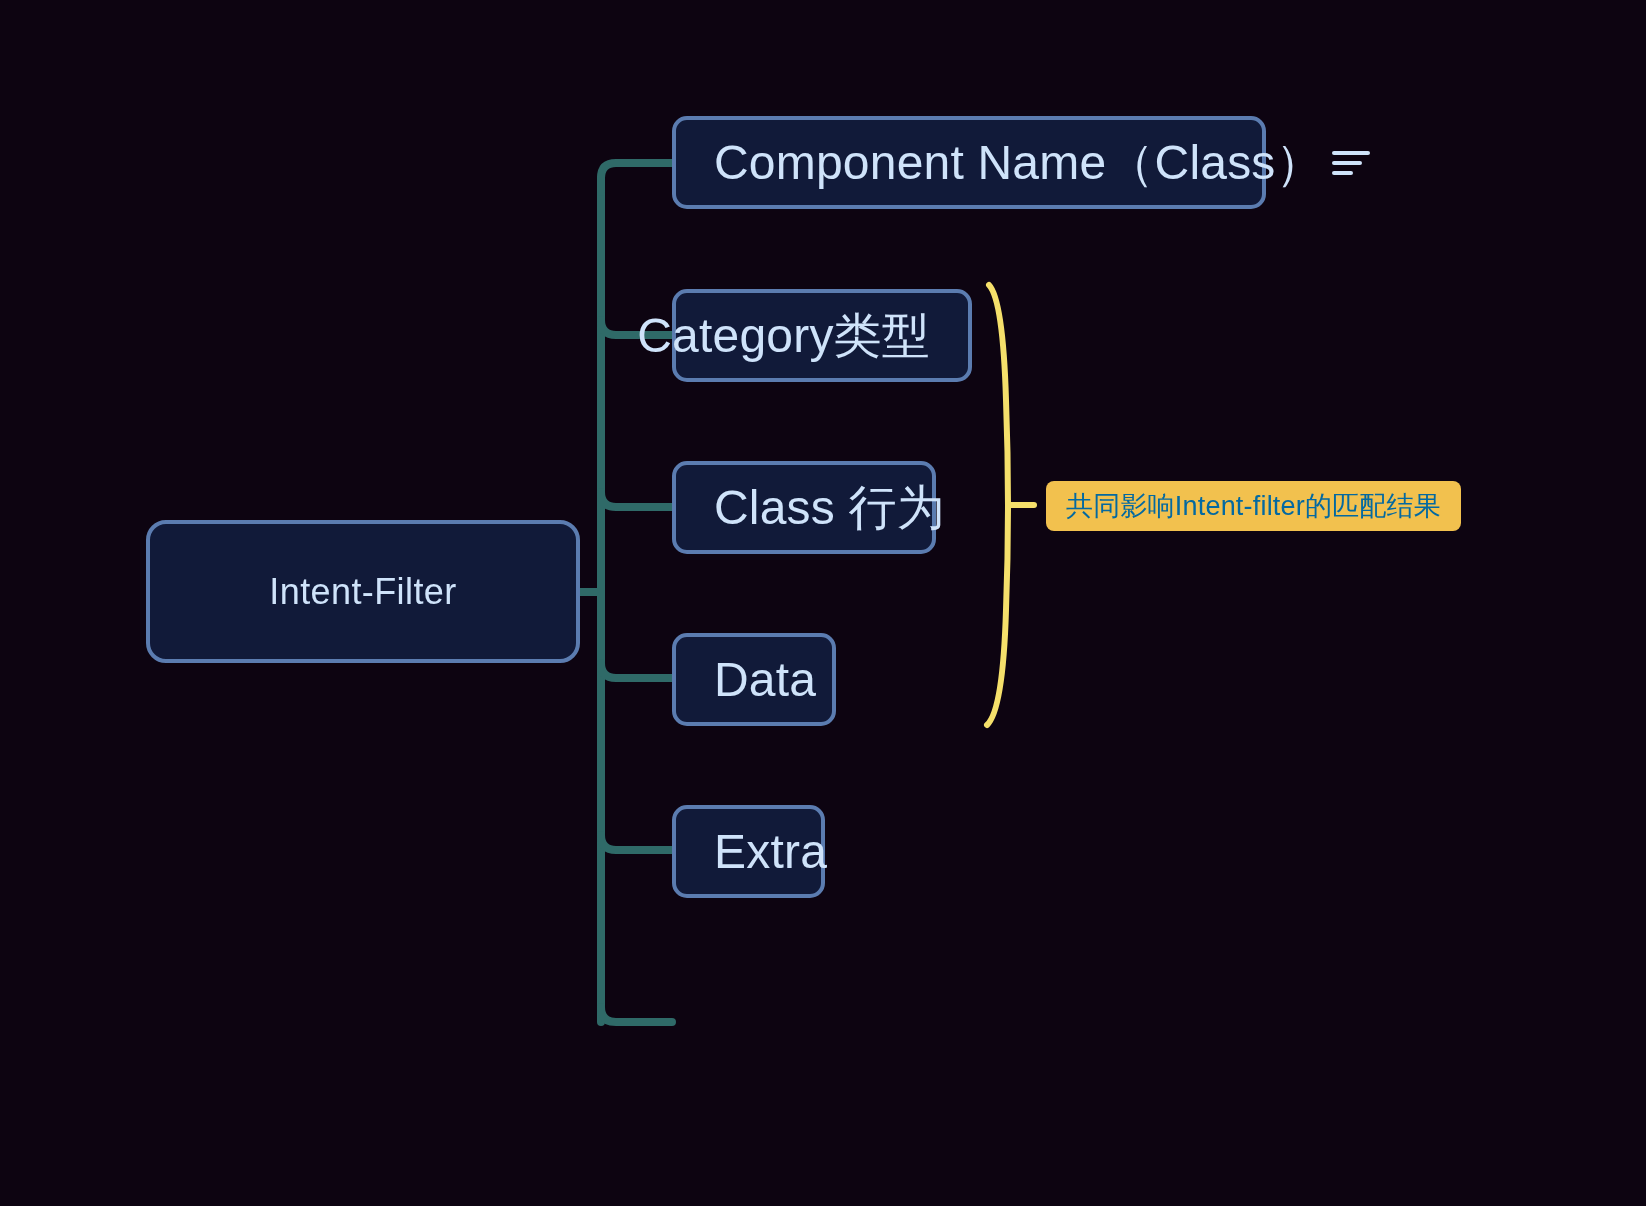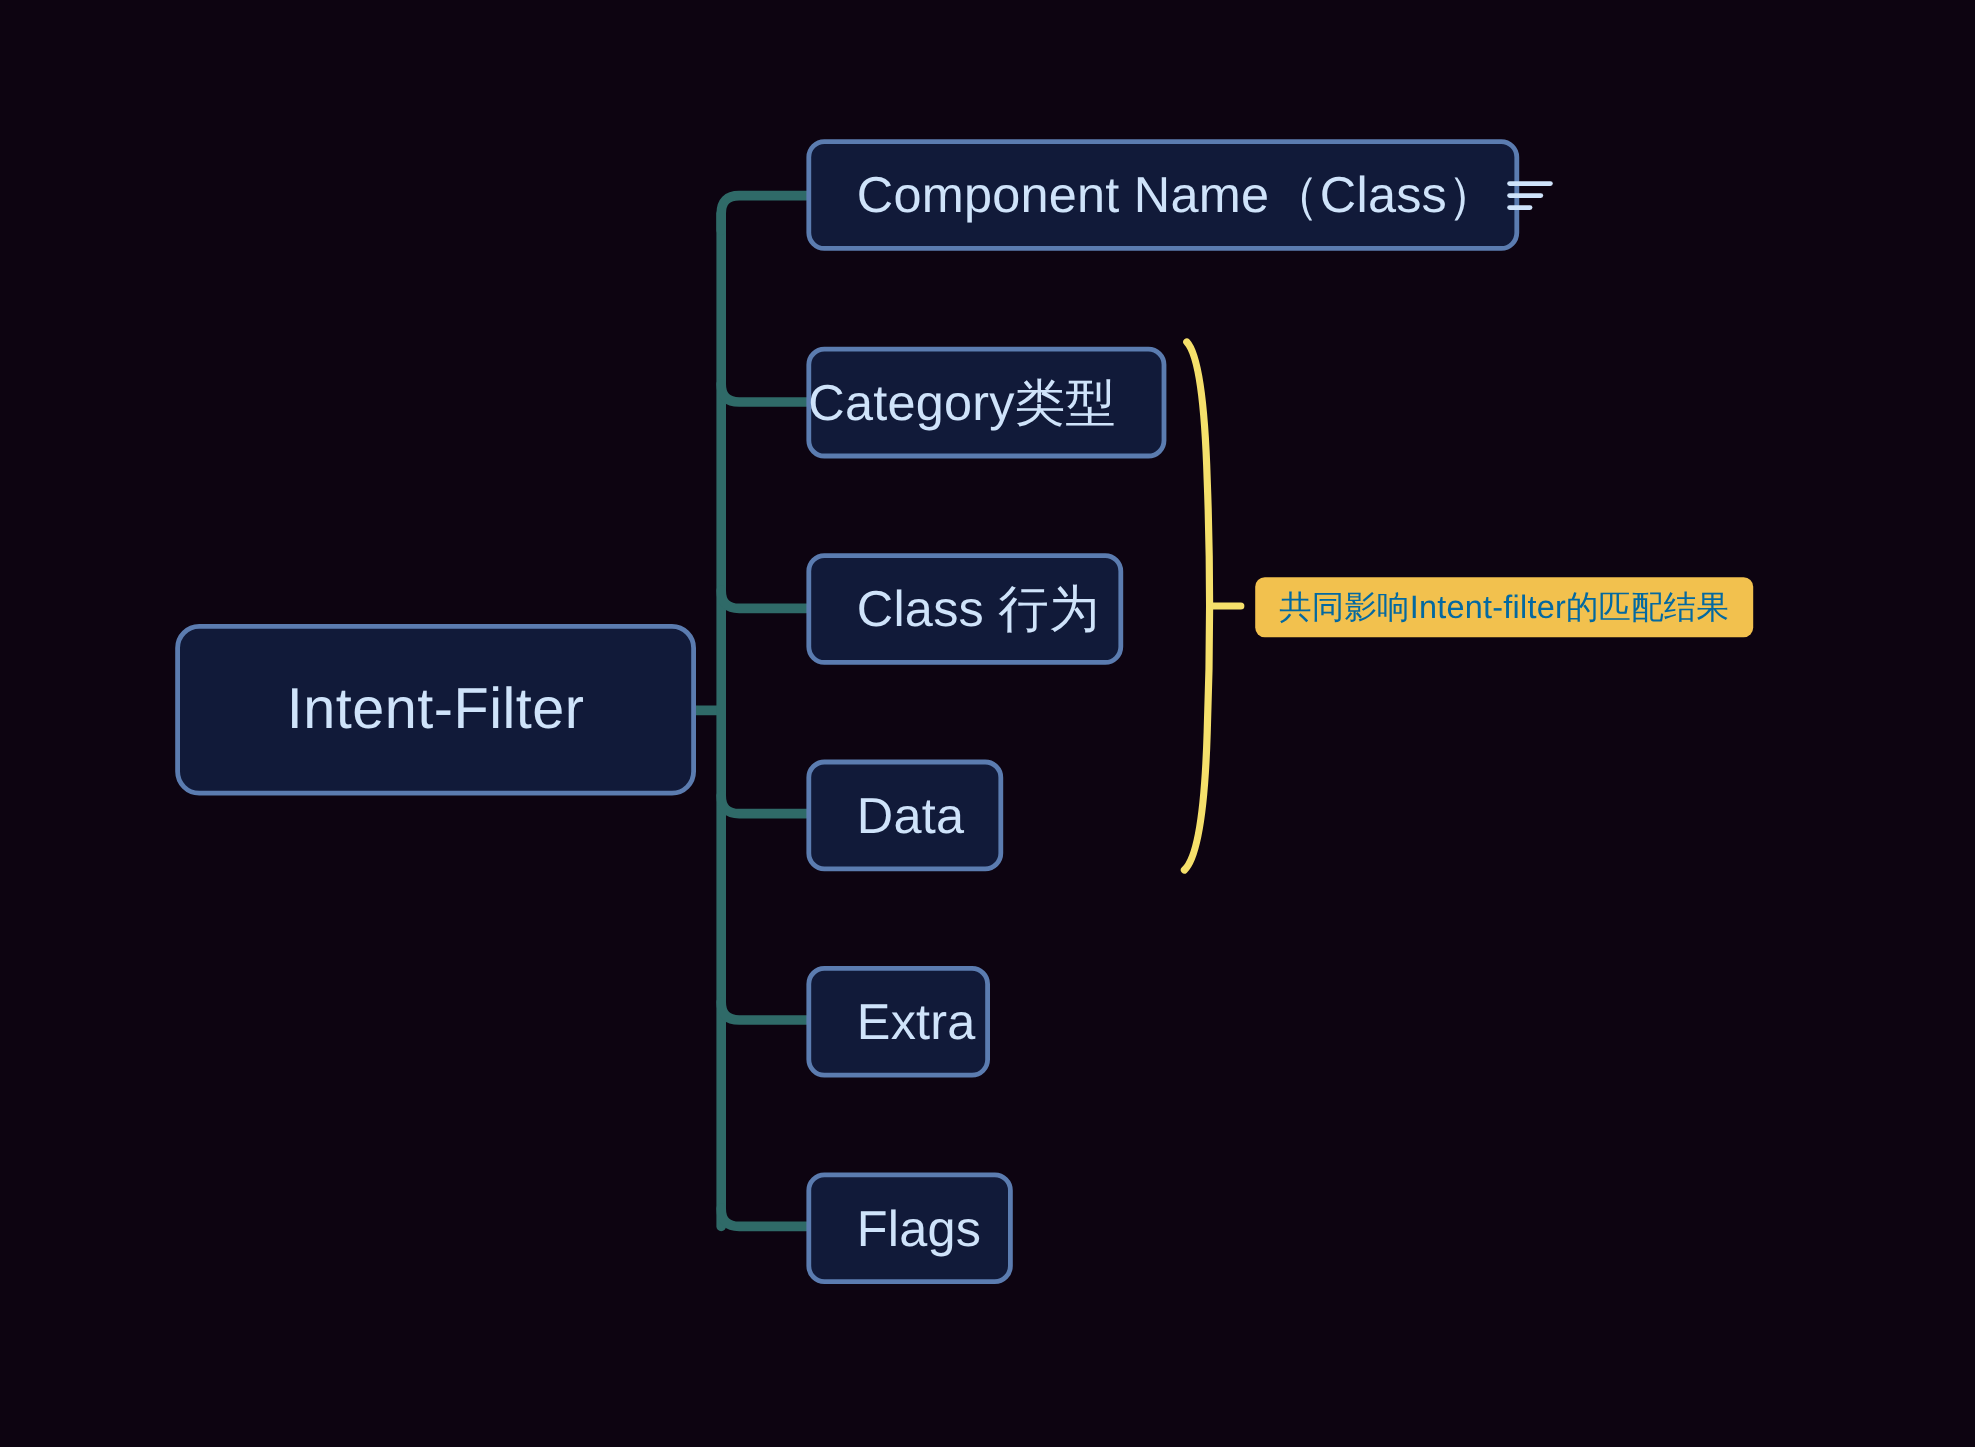--- a/index.html
+++ b/index.html
@@ -45,31 +45,31 @@
 
   .root {
     left: 146px;
     top: 520px;
     width: 434px;
     height: 143px;
     border-radius: 20px;
     justify-content: center;
   }
   .root .node-label {
-    font-size: 48px;
+    font-size: 36px;
     letter-spacing: 0.4px;
   }
 
   .child {
     padding: 0 38px;
     height: 93px;
     border-radius: 15px;
   }
   .child .node-label {
-    font-size: 42px;
+    font-size: 48px;
     letter-spacing: 0.2px;
   }
 
   .n-component { left: 672px; top: 116px; width: 594px; padding-right: 24px; }
   .n-category  { left: 672px; top: 289px; width: 300px; justify-content: flex-end; }
   .n-action    { left: 672px; top: 461px; width: 264px; }
   .n-data      { left: 672px; top: 633px; width: 164px; }
   .n-extra     { left: 672px; top: 805px; width: 153px; }
   .n-flags     { left: 672px; top: 977px; width: 172px; }
 
@@ -167,21 +167,18 @@
   </div>
 
   <div class="node child n-data">
     <span class="node-label">Data</span>
   </div>
 
   <div class="node child n-extra">
     <span class="node-label">Extra</span>
   </div>
 
-  <div class="node child n-flags">
-    <span class="node-label">Flags</span>
-  </div>
 
   <div class="callout">
     <span>共同影响Intent-filter的匹配结果</span>
   </div>
 
 </div>
 
 </body></html>

